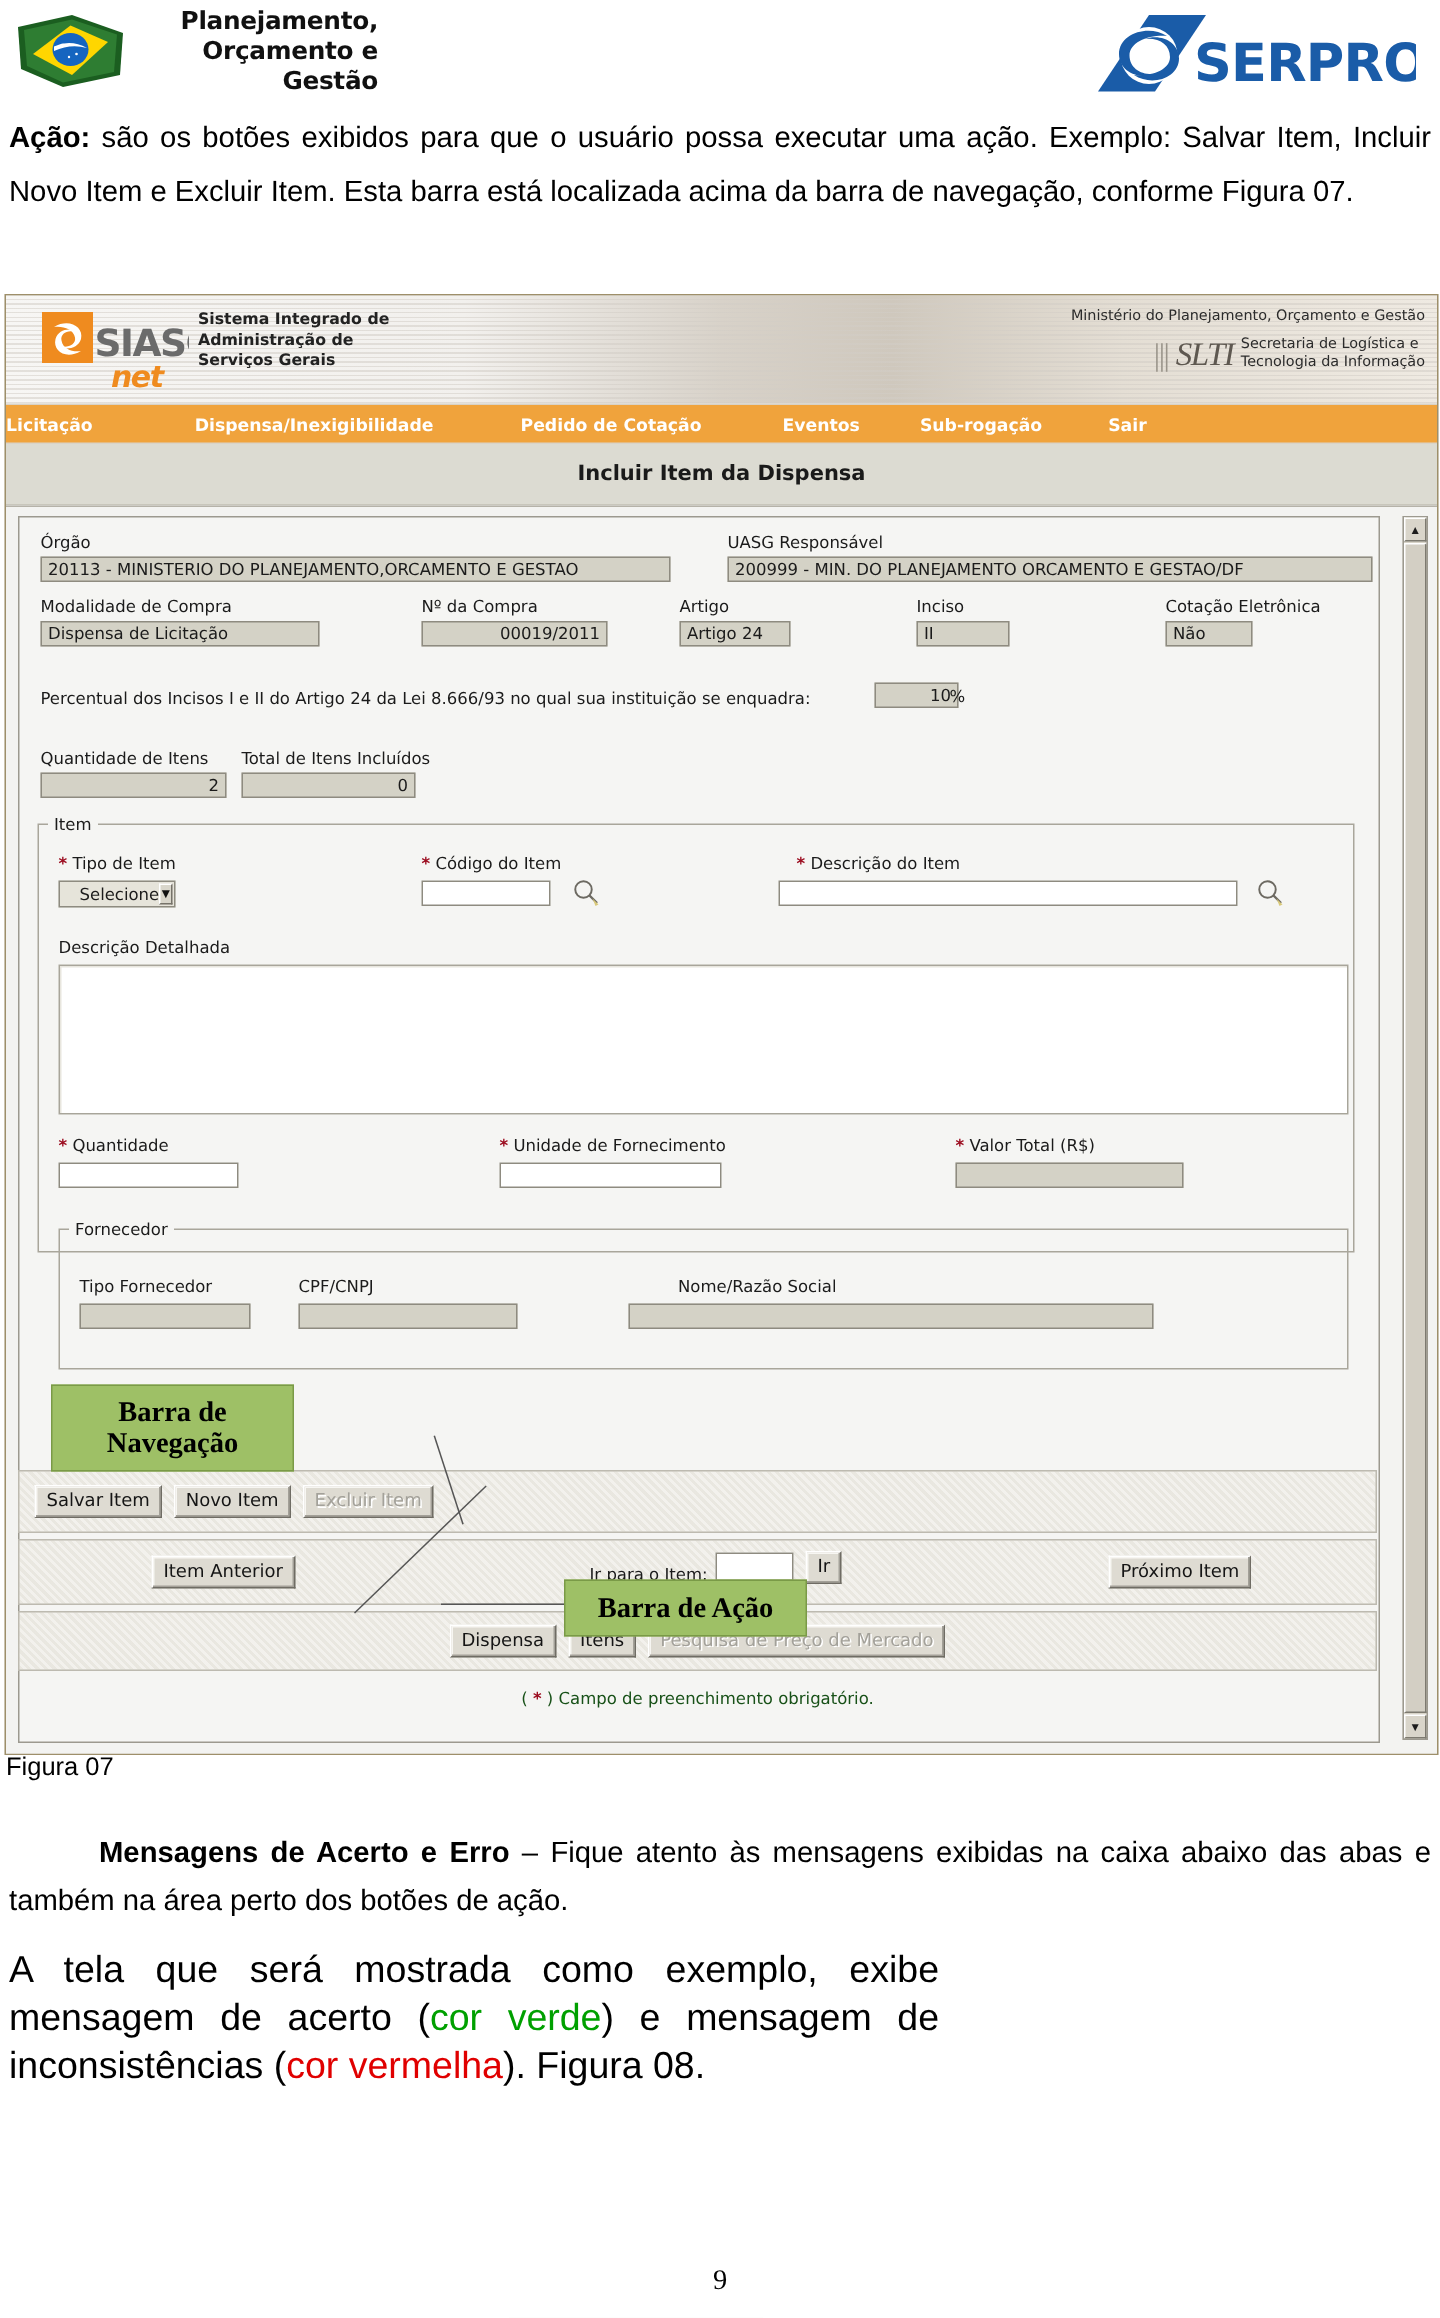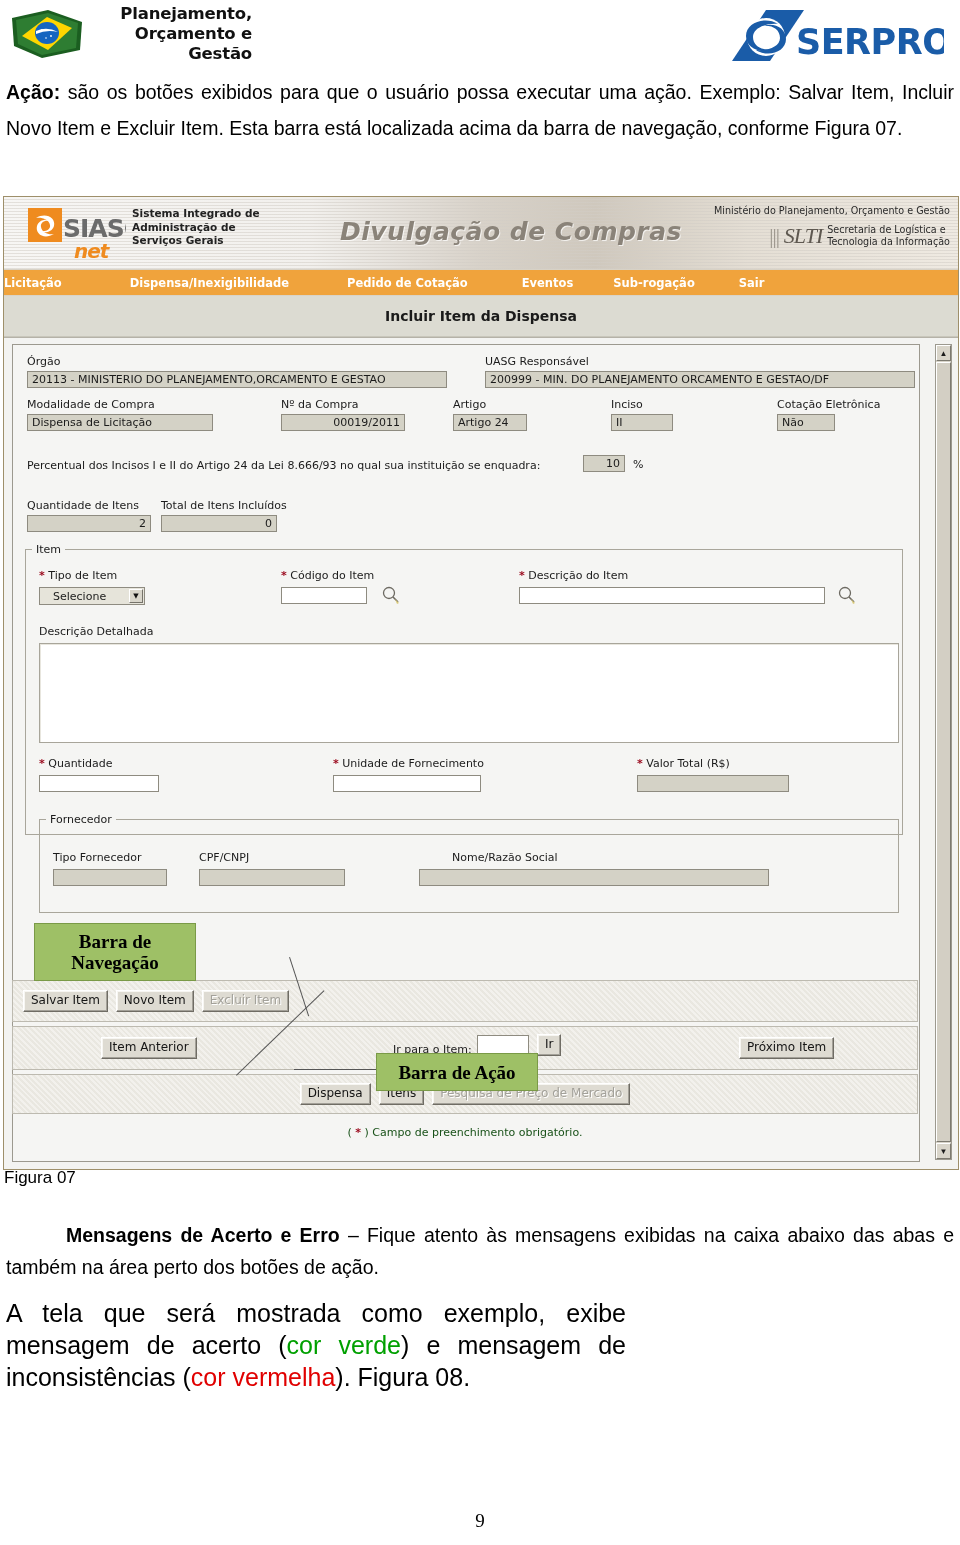--- a/index.html
+++ b/index.html
@@ -464,21 +464,20 @@
     <svg class="siasg-logo" viewBox="0 0 100 58">
       <rect x="2" y="4" width="34" height="34" fill="#ef8b1f"></rect>
       <path d="M10 14 C20 8 30 14 28 22 C26 29 16 30 12 26 C18 29 25 26 24 21 C23 15 15 13 10 14 Z" fill="#ffffff"></path>
       <path d="M28 30 C18 36 9 30 11 22 C13 15 22 14 26 18 C20 15 14 18 15 23 C16 29 23 31 28 30 Z" fill="#ffffff"></path>
       <text x="37" y="33" font-family="DejaVu Sans, sans-serif" font-size="25" font-weight="bold" fill="#6b6b6b" letter-spacing="-1">SIASG</text>
       <text x="48" y="54" font-family="DejaVu Sans, sans-serif" font-size="20" font-weight="bold" font-style="italic" fill="#ef8b1f" letter-spacing="-1">net</text>
     </svg>
     <div class="siasg-sub">Sistema Integrado de
 Administração de
 Serviços Gerais</div>
-    <div class="divulgacao">Divulgação de Compras</div>
     <div class="mpog-right">Ministério do Planejamento, Orçamento e Gestão</div>
     <div class="slti-wrap">
       <span class="slti-bars">|||</span>
       <span class="slti-mark">SLTI</span>
       <span class="slti-text">Secretaria de Logística e
 Tecnologia da Informação</span>
     </div>
   </div>
 
   <div class="navbar">
@@ -519,52 +518,52 @@
       <div class="lbl" style="position:absolute;left:440px;top:53px;">Artigo</div>
       <div class="ro-field" style="position:absolute;left:440px;top:69px;width:74px;">Artigo 24</div>
 
       <div class="lbl" style="position:absolute;left:598px;top:53px;">Inciso</div>
       <div class="ro-field" style="position:absolute;left:598px;top:69px;width:62px;">II</div>
 
       <div class="lbl" style="position:absolute;left:764px;top:53px;">Cotação Eletrônica</div>
       <div class="ro-field" style="position:absolute;left:764px;top:69px;width:58px;">Não</div>
 
       <div class="lbl" style="position:absolute;left:14px;top:114px;">Percentual dos Incisos I e II do Artigo 24 da Lei 8.666/93 no qual sua instituição se enquadra:</div>
-      <div class="ro-field right" style="position:absolute;left:570px;top:110px;width:42px;">10</div>
+      <div class="ro-field right" style="position:absolute;left:570px;top:110px;width:56px;">10</div>
       <div class="lbl" style="position:absolute;left:620px;top:113px;">%</div>
 
       <div class="lbl" style="position:absolute;left:14px;top:154px;">Quantidade de Itens</div>
       <div class="ro-field right" style="position:absolute;left:14px;top:170px;width:124px;">2</div>
 
       <div class="lbl" style="position:absolute;left:148px;top:154px;">Total de Itens Incluídos</div>
       <div class="ro-field right" style="position:absolute;left:148px;top:170px;width:116px;">0</div>
 
       <fieldset class="grp" style="left:12px;top:198px;width:876px;height:290px;">
         <legend>Item</legend>
       </fieldset>
 
       <div class="lbl" style="position:absolute;left:26px;top:224px;">
         <span class="req">*</span> <span>Tipo de Item</span>
       </div>
-      <div class="sel-field" style="position:absolute;left:26px;top:242px;width:106px;padding-left:13px;">
+      <div class="sel-field" style="position:absolute;left:26px;top:242px;width:78px;padding-left:13px;">
         <span>Selecione</span>
         <span class="sel-arrow">▼</span>
       </div>
 
       <div class="lbl" style="position:absolute;left:268px;top:224px;">
         <span class="req">*</span> <span>Código do Item</span>
       </div>
       <div class="in-field" style="position:absolute;left:268px;top:242px;width:86px;"></div>
       <svg style="position:absolute;left:368px;top:240px;" width="20" height="20" viewBox="0 0 20 20">
         <circle cx="8" cy="8" r="5.5" fill="none" stroke="#6d6a62" stroke-width="1.3"></circle>
         <line x1="12" y1="12" x2="17" y2="17" stroke="#6d6a62" stroke-width="1.6"></line>
         <path d="M14 14 L18 18 L16 19 Z" fill="#d9c97a"></path>
       </svg>
 
-      <div class="lbl" style="position:absolute;left:506px;top:224px;">
+      <div class="lbl" style="position:absolute;left:518px;top:224px;">
         <span class="req">*</span> <span>Descrição do Item</span>
       </div>
       <div class="in-field" style="position:absolute;left:506px;top:242px;width:306px;"></div>
       <svg style="position:absolute;left:824px;top:240px;" width="20" height="20" viewBox="0 0 20 20">
         <circle cx="8" cy="8" r="5.5" fill="none" stroke="#6d6a62" stroke-width="1.3"></circle>
         <line x1="12" y1="12" x2="17" y2="17" stroke="#6d6a62" stroke-width="1.6"></line>
         <path d="M14 14 L18 18 L16 19 Z" fill="#d9c97a"></path>
       </svg>
 
       <div class="lbl" style="position:absolute;left:26px;top:280px;">Descrição Detalhada</div>

